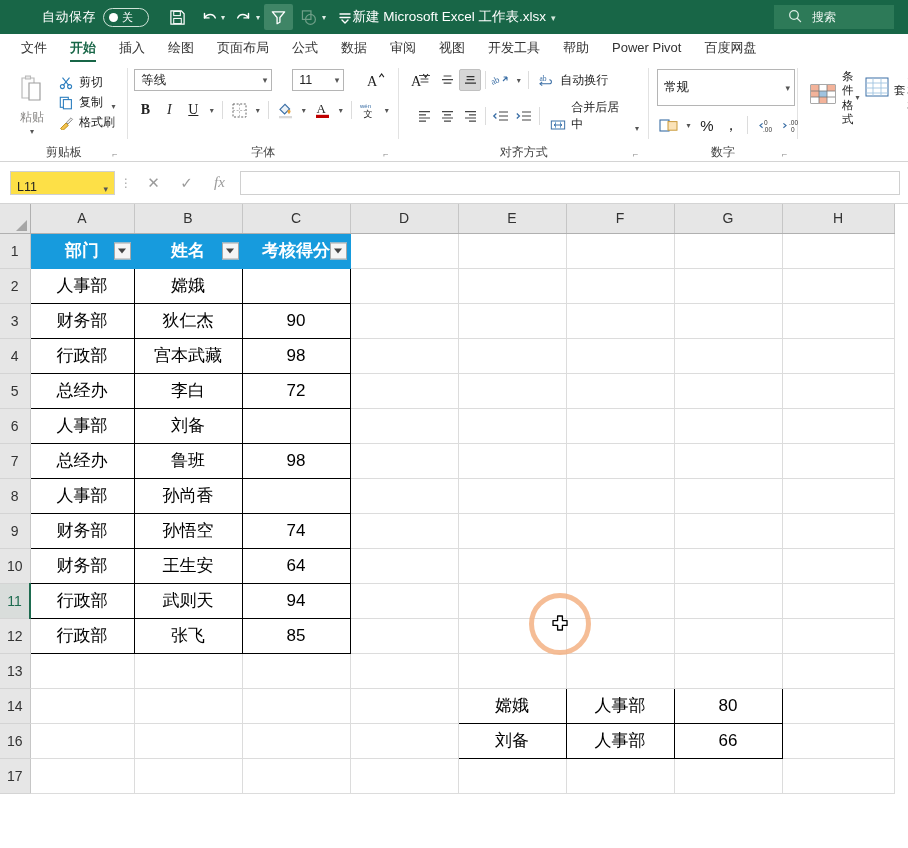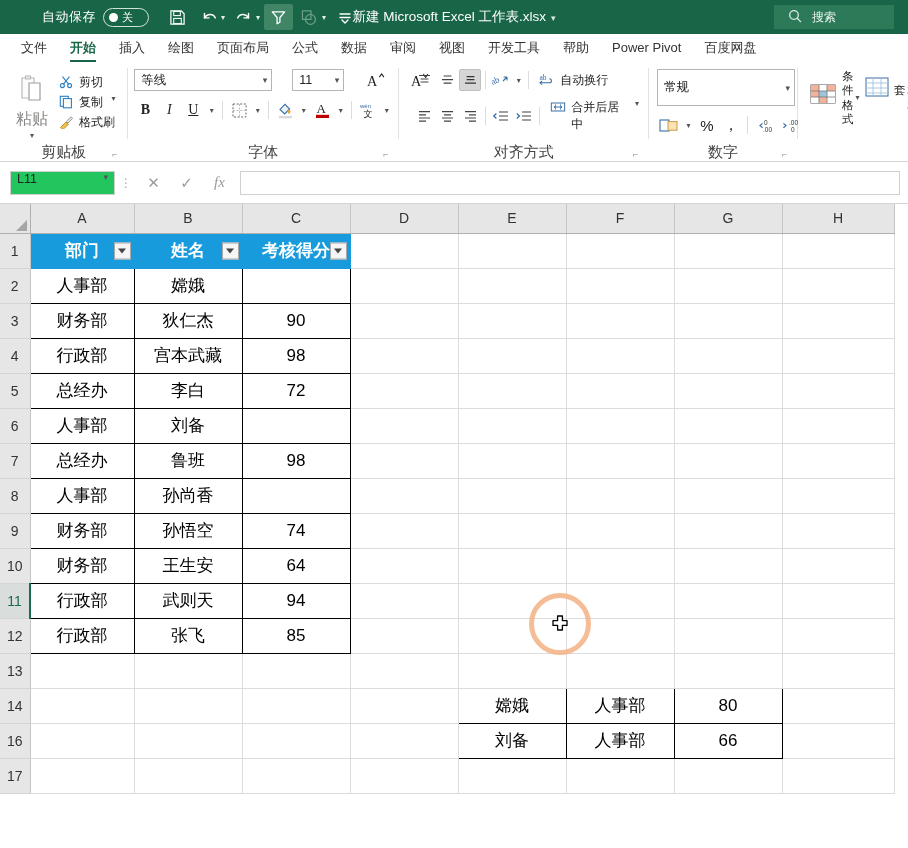--- a/index.html
+++ b/index.html
@@ -57,37 +57,37 @@
   }
 
   
   .ribbon {
     height:100px; background:#fff; display:flex; align-items:stretch;
     border-bottom:1px solid #d4d4d4; position:relative;
   }
   .grp { position:relative; display:flex; flex-direction:column; padding:4px 0 0; }
   .grp-body { flex:1; display:flex; align-items:flex-start; padding:3px 6px 0; }
   .grp-label {
-    height:17px; text-align:center; font-size:15px; color:#444;
+    height:17px; text-align:center; font-size:12px; color:#444;
     display:flex; align-items:center; justify-content:center; position:relative;
   }
   .grp-sep { width:1px; background:#e2e2e2; margin:6px 0 22px; }
   .dlg {
     position:absolute; right:6px; bottom:2px; width:9px; height:9px;
     font-size:9px; color:#888; line-height:9px;
   }
 
   
   .paste-btn {
     width:52px; display:flex; flex-direction:column; align-items:center;
     gap:1px; padding-top:4px;
   }
-  .paste-label { font-size:16px; color:#8a8886; }
+  .paste-label { font-size:12px; color:#8a8886; }
   .clip-list { display:flex; flex-direction:column; gap:3px; padding-top:5px; }
-  .clip-item { display:flex; align-items:flex-start; gap:5px; font-size:12px; color:#222; }
+  .clip-item { display:flex; align-items:flex-end; gap:5px; font-size:12px; color:#222; }
   .clip-item .ci { width:16px; height:16px; display:flex; align-items:center; justify-content:center; }
 
   
   .fontrow1 { display:flex; align-items:center; gap:20px; }
   .fontrow2 { display:flex; align-items:center; gap:2px; margin-top:8px; }
   .combo {
     height:22px; border:1px solid #b5b5b5; background:#fff;
     display:flex; align-items:center; justify-content:space-between;
     padding:0 4px 0 6px; font-size:12.5px; color:#222;
   }
@@ -114,21 +114,21 @@
     gap:2px; font-size:11.5px; color:#222; text-align:center; line-height:1.25;
   }
 
   
   .fbar {
     height:42px; background:#fff; display:flex; align-items:center;
     padding:0 2px; border-bottom:1px solid #d4d4d4;
   }
   .namebox {
     width:105px; height:24px; margin-left:8px; border:1px solid #d0d0d0;
-    background:#22c55e; display:flex; align-items:flex-start; justify-content:space-between;
+    background:#fde047; display:flex; align-items:flex-end; justify-content:space-between;
     padding:0 6px; font-size:12.5px; color:#222;
   }
   .namebox .nc { font-size:9px; color:#555; }
   .fdots { width:22px; text-align:center; color:#a9a9a9; font-size:12px; letter-spacing:0; }
   .fbtns { display:flex; align-items:center; gap:0px; }
   .fbtn { width:33px; height:26px; display:flex; align-items:center; justify-content:center;
           color:#9a9a9a; font-size:15px; }
   .finput {
     flex:1; height:24px; margin:0 6px 0 4px; border:1px solid #d0d0d0; background:#fff;
   }

